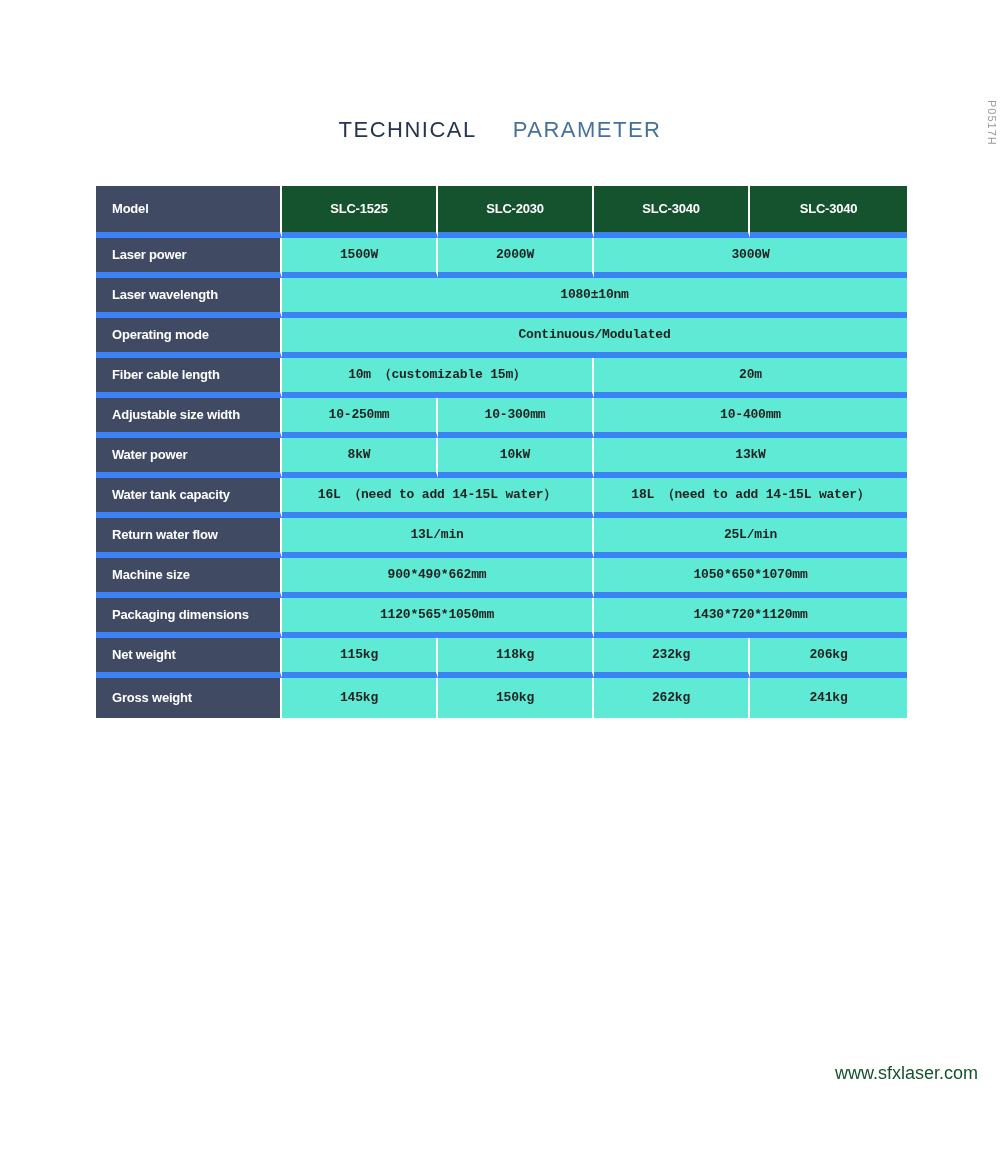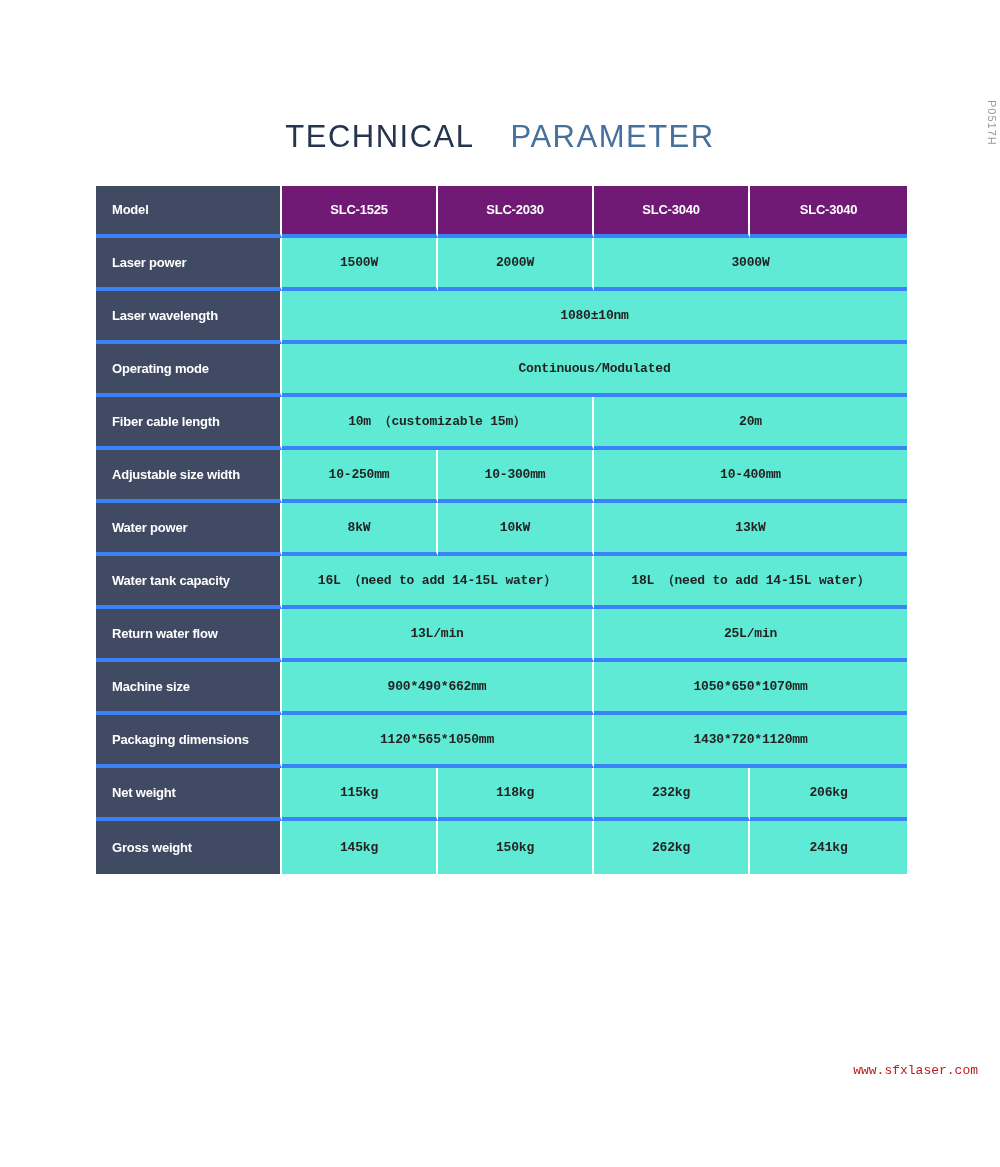--- a/index.html
+++ b/index.html
@@ -32,21 +32,21 @@
   .title-wrap {
     position: absolute;
     top: 110px;
     left: 0;
     width: 1000px;
     text-align: center;
     white-space: nowrap;
   }
   .title-word {
     font-family: "Liberation Sans", sans-serif;
-    font-size: 44px;
+    font-size: 32px;
     font-weight: 400;
     font-variant: small-caps;
     text-transform: lowercase;
     letter-spacing: 1.5px;
     line-height: 1;
     display: inline;
   }
   .title-word.t1 { color: #25344f; }
   .title-word.t2 { color: #45719c; margin-left: 36px; }
 
@@ -60,61 +60,61 @@
     border-spacing: 0;
     table-layout: fixed;
   }
   .spec-table td {
     padding: 0 10px;
     vertical-align: middle;
     font-size: 13px;
     font-family: "Liberation Sans", sans-serif;
     font-weight: 700;
     border-right: 2px solid #ffffff;
-    border-bottom: 4px solid #3b82f6;
+    border-bottom: 6px solid #3b82f6;
     line-height: 1.35;
     letter-spacing: -0.2px;
   }
   .spec-table tr td:last-child { border-right: none; }
   .spec-table tr:last-child td { border-bottom: none; }
 
   
   td.lbl {
     background: #404b63;
     color: #ffffff;
     text-align: left;
     padding-left: 16px;
     width: 186px;
   }
   
   td.hdr {
-    background: #701a75;
+    background: #14532d;
     color: #ffffff;
     text-align: center;
   }
   
   td.val {
     background: #5eead4;
     color: #232323;
     text-align: center;
     font-family: Liberation Mono, monospace;
   }
 
   .row-h1 { height: 52px; }
-  .row-h2 { height: 53px; }
+  .row-h2 { height: 40px; }
   .row-tall { height: 56px; }
 
   
   .footer-url {
     position: absolute;
     right: 22px;
     top: 1063px;
-    font-size: 13px;
-    color: #b91c1c;
-    font-family: Liberation Mono, monospace;
+    font-size: 18px;
+    color: #14532d;
+    font-family: Liberation Sans, sans-serif;
   }
 </style>
 </head>
 <body>
 
 <div class="side-code">P0517H</div>
 
 <div class="title-wrap">
   <span class="title-word t1">Technical</span><span class="title-word t2">Parameter</span>
 </div>

